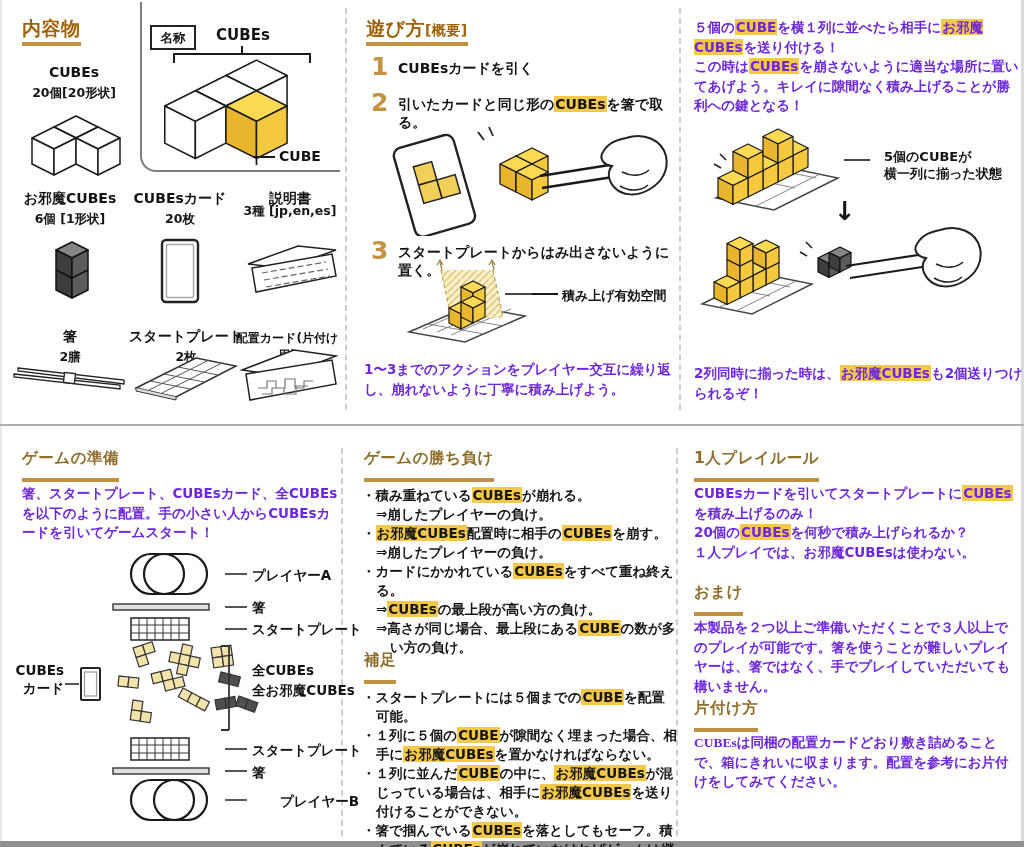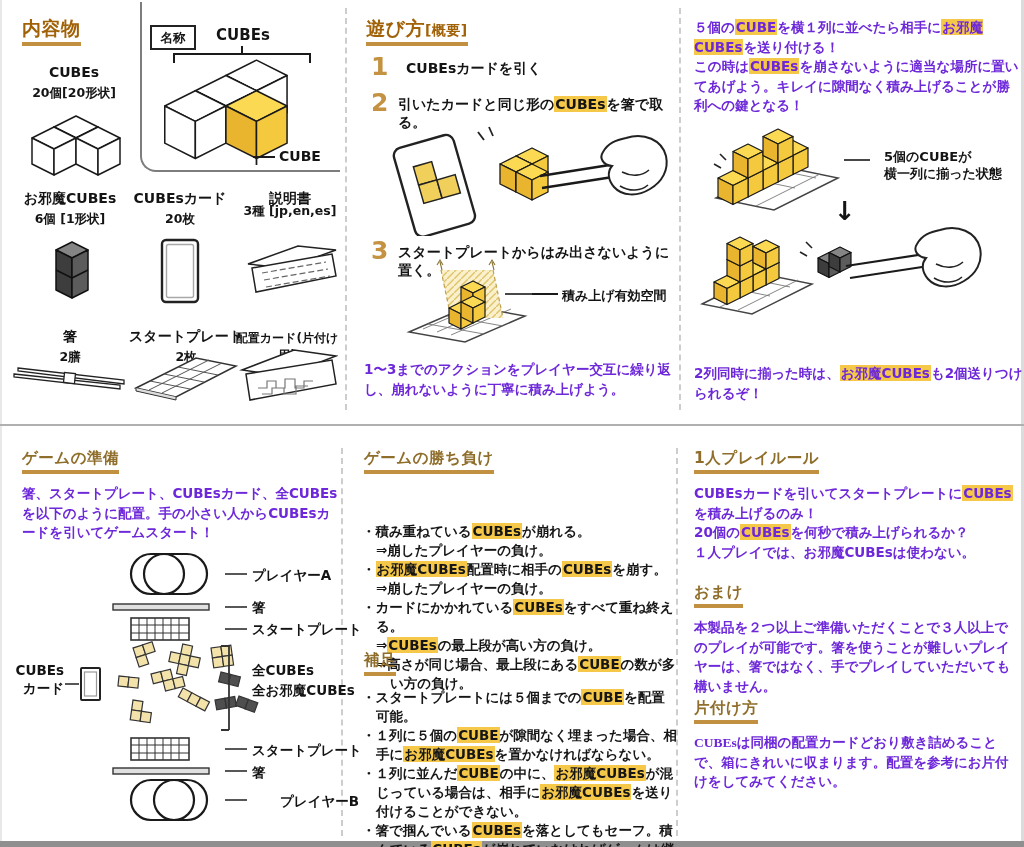--- a/index.html
+++ b/index.html
@@ -2,21 +2,21 @@
 <html><head>
 <meta charset="utf-8">
 <style>
   html,body{margin:0;padding:0;background:#fff;}
   #sheet{position:relative;width:1024px;height:847px;background:#ffffff;overflow:hidden;
          font-family:"DejaVu Sans","Liberation Sans",sans-serif;color:#141414;}
   .abs{position:absolute;}
   .h1{font-size:19px;font-weight:800;color:#a16207;display:inline-block;
       border-bottom:4px solid #c19040;padding-bottom:2px;line-height:1.15;letter-spacing:.5px;}
   .h2{font-size:15.5px;font-weight:800;color:#8f6e2b;display:inline-block;
-      border-bottom:4px solid #c19040;padding-bottom:2px;line-height:1.15;letter-spacing:.5px;}
+      border-bottom:4px solid #c19040;padding-bottom:10px;line-height:1.15;letter-spacing:.5px;}
   .h1 .sub{font-size:14px;}
   .body{font-size:13.5px;font-weight:700;line-height:19.5px;color:#6d28d9;}
   .body2{font-size:13.5px;font-weight:700;line-height:19px;color:#161616;}
   .hl{background:#f6c84a;padding:0 1px;}
   .itname{font-size:14px;font-weight:800;text-align:center;}
   .itcount{font-size:12.5px;font-weight:700;text-align:center;}
   .stepnum{font-size:25px;font-weight:800;color:#c49240;line-height:1;}
   .steptxt{font-size:14px;font-weight:800;}
   .cap{font-size:13px;font-weight:800;line-height:17px;}
   .lbl{font-size:13.5px;font-weight:800;line-height:16px;}
@@ -139,21 +139,21 @@
     <polygon points="4,26 56,6 98,12 46,32" fill="#fff" stroke="#222" stroke-width="1.5"></polygon>
     <polygon points="8,30 94,16 98,40 12,56" fill="#fff" stroke="#222" stroke-width="1.5"></polygon>
     <path d="M20,44 h9 v-7 h9 v7 h9 v-9 h10 v9 h9 v-7 h9 M24,50 h10 v-6 h12 v6 h12 v-8 h12" fill="none" stroke="#777" stroke-width="1.2"></path>
   </svg>
 
   <div class="abs h1" style="left:366px;top:18px;">
     <span>遊び方</span><span class="sub">[概要]</span>
   </div>
 
   <div class="abs stepnum" style="left:371px;top:54px;">1</div>
-  <div class="abs steptxt" style="left:398px;top:60px;width:270px;margin-left:8px;"><span>CUBEsカードを引く</span></div>
+  <div class="abs steptxt" style="left:398px;top:60px;width:270px;"><span>CUBEsカードを引く</span></div>
 
   <div class="abs stepnum" style="left:371px;top:90px;">2</div>
   <div class="abs steptxt" style="left:398px;top:96px;width:275px;"><span>引いたカードと同じ形の</span><span class="hl">CUBEs</span><span>を箸で取る。</span></div>
 
   <svg class="abs" style="left:372px;top:124px;" width="300" height="112" viewBox="0 0 300 112">
     <g transform="rotate(-16 62 64)">
       <rect x="32" y="16" width="62" height="92" rx="8" fill="#fff" stroke="#222" stroke-width="2.4"></rect>
       <g fill="#f1cf5b" stroke="#222" stroke-width="1.5">
         <rect x="48" y="38" width="19" height="19"></rect>
           <rect x="48" y="57" width="19" height="19"></rect>
@@ -399,21 +399,21 @@
   <div class="abs lbl" style="left:252px;top:682px;">全お邪魔CUBEs</div>
   <div class="abs lbl" style="left:8px;top:661px;width:56px;text-align:right;line-height:18px;">
     <div>CUBEs</div>
     <div>カード</div>
   </div>
   <div class="abs lbl" style="left:252px;top:742px;">スタートプレート</div>
   <div class="abs lbl" style="left:252px;top:764px;">箸</div>
   <div class="abs lbl" style="left:252px;top:793px;margin-left:28px;">プレイヤーB</div>
 
   <div class="abs h2" style="left:364px;top:450px;">ゲームの勝ち負け</div>
-  <div class="abs body2" style="left:362px;top:486px;width:316px;margin-top:36px;">
+  <div class="abs body2" style="left:362px;top:486px;width:316px;">
     <div class="bullet"><span>・積み重ねている</span><span class="hl">CUBEs</span><span>が崩れる。</span></div>
     <div class="bullet ind"><span>⇒崩したプレイヤーの負け。</span></div>
     <div class="bullet"><span>・</span><span class="hl">お邪魔CUBEs</span><span>配置時に相手の</span><span class="hl">CUBEs</span><span>を崩す。</span></div>
     <div class="bullet ind"><span>⇒崩したプレイヤーの負け。</span></div>
     <div class="bullet"><span>・カードにかかれている</span><span class="hl">CUBEs</span><span>をすべて重ね終える。</span></div>
     <div class="bullet ind"><span>⇒</span><span class="hl">CUBEs</span><span>の最上段が高い方の負け。</span></div>
     <div class="bullet ind"><span>⇒高さが同じ場合、最上段にある</span><span class="hl">CUBE</span><span>の数が多い方の負け。</span></div>
   </div>
 
   <div class="abs h2" style="left:364px;top:652px;">補足</div>

